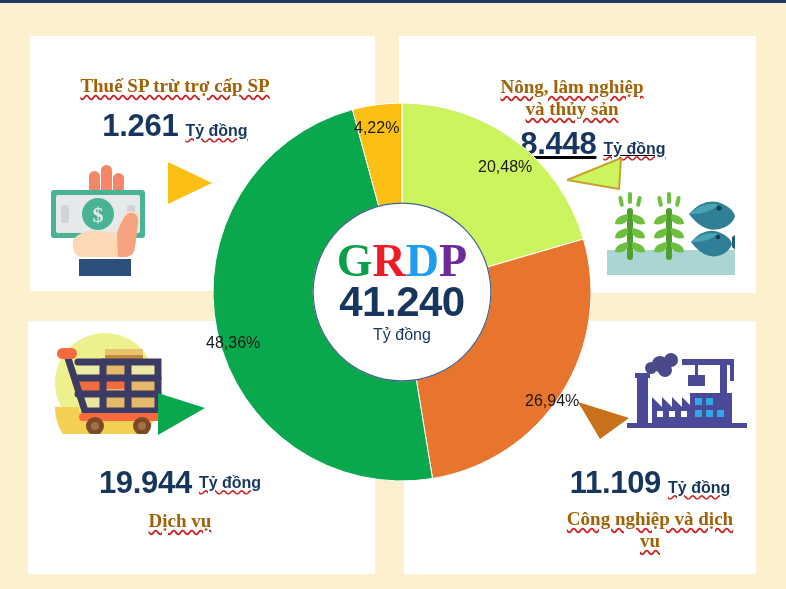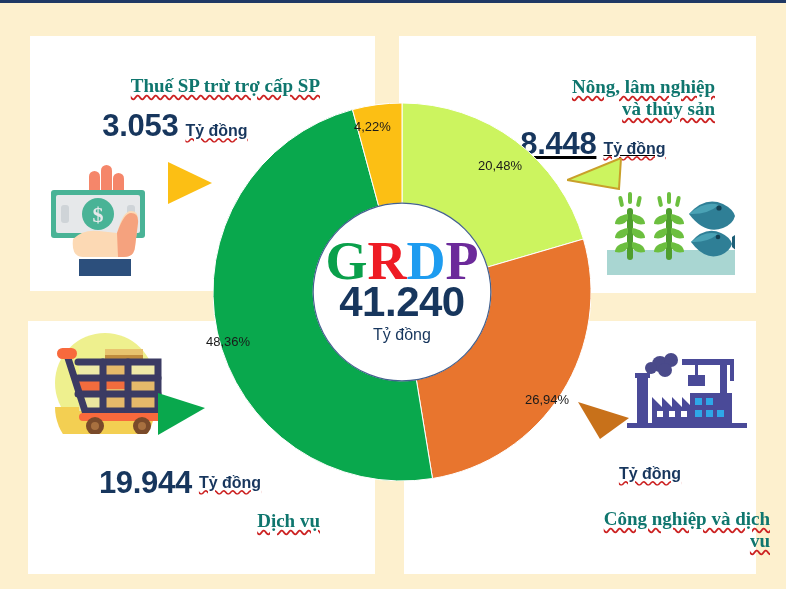--- a/index.html
+++ b/index.html
@@ -31,24 +31,24 @@
   }
   #card-tax      { left: 30px;  top: 33px;  width: 345px; height: 255px; }
   #card-agri     { left: 399px; top: 33px;  width: 357px; height: 257px; }
   #card-service  { left: 28px;  top: 318px; width: 347px; height: 253px; }
   #card-industry { left: 404px; top: 318px; width: 352px; height: 253px; }
 
   
   .cap-title {
     font-family: "Liberation Serif", serif;
     font-weight: bold;
-    color: #0f766e;
+    color: #a16207;
     font-size: 19px;
     line-height: 22px;
-    text-align: right;
+    text-align: center;
     text-decoration: underline;
     text-decoration-color: #cc2222;
     text-decoration-style: wavy;
     text-underline-offset: 2px;
     white-space: pre-line;
   }
   .cap-value-row {
     display: flex;
     align-items: baseline;
     justify-content: center;
@@ -68,21 +68,21 @@
     font-size: 16px;
     text-decoration: underline;
     text-decoration-color: #cc2222;
     text-decoration-style: wavy;
     text-underline-offset: 1px;
   }
 
   
   #tax-title      { position: absolute; left: 30px;  top: 72px;  width: 290px; }
   #tax-value      { position: absolute; left: 30px;  top: 105px; width: 290px; }
-  #agri-title     { position: absolute; left: 475px; top: 73px;  width: 240px; font-family: Liberation Serif, serif; }
+  #agri-title     { position: absolute; left: 452px; top: 73px;  width: 240px; font-family: Liberation Serif, serif; }
   #agri-value     { position: absolute; left: 468px; top: 123px; width: 250px; text-decoration: underline; }
   #svc-value      { position: absolute; left: 40px;  top: 462px; width: 280px; align-items: center; }
   #svc-title      { position: absolute; left: 40px;  top: 507px; width: 280px; }
   #ind-value      { position: absolute; left: 530px; top: 462px; width: 240px; }
   #ind-title      { position: absolute; left: 530px; top: 505px; width: 240px; }
 
   
   .arrow { position: absolute; width: 0; height: 0; }
   #arrow-tax {
     left: 168px; top: 159px;
@@ -125,21 +125,21 @@
     left: 0; top: 0; right: 0; bottom: 0;
     display: flex;
     flex-direction: column;
     align-items: center;
     justify-content: center;
     pointer-events: none;
   }
   #grdp-word {
     font-family: "Liberation Serif", serif;
     font-weight: bold;
-    font-size: 54px;
+    font-size: 46px;
     letter-spacing: 0px;
     line-height: 42px;
     margin-bottom: 2px;
   }
   #grdp-word span { display: inline; }
   #grdp-total {
     font-family: "Liberation Sans", sans-serif;
     font-weight: bold;
     font-size: 42px;
     color: #17365d;
@@ -148,42 +148,42 @@
   }
   #grdp-unit {
     font-family: "Liberation Sans", sans-serif;
     font-size: 16px;
     color: #17365d;
     margin-top: 6px;
   }
   .slice-label {
     position: absolute;
     font-family: "Liberation Sans", sans-serif;
-    font-size: 13px;
+    font-size: 16px;
     color: #1a1a1a;
     white-space: nowrap;
   }
   #lbl-agri { left: 478px; top: 155px; }
   #lbl-ind  { left: 519px; top: 389px; margin-left: 6px; }
   #lbl-svc  { left: 206px; top: 331px; }
   #lbl-tax  { left: 354px; top: 116px; }
 </style>
 </head>
 <body>
 
 <div id="infographic">
 
   <div class="card" id="card-tax"></div>
   <div class="card" id="card-agri"></div>
   <div class="card" id="card-service"></div>
   <div class="card" id="card-industry"></div>
 
   <div class="cap-title" id="tax-title">Thuế SP trừ trợ cấp SP</div>
   <div class="cap-value-row" id="tax-value">
-    <span class="cap-number">3.053</span>
+    <span class="cap-number">1.261</span>
     <span class="cap-unit">Tỷ đồng</span>
   </div>
   <div class="arrow" id="arrow-tax"></div>
   <div class="icon-box" id="icon-money">
     <svg viewBox="0 0 122 133" width="122" height="133" aria-hidden="true">
       <rect x="8" y="10" width="106" height="113" fill="#ffffff"></rect>
 
       <rect x="52" y="18" width="11" height="28" rx="5.5" fill="#f5866a"></rect>
       <rect x="64" y="12" width="11" height="34" rx="5.5" fill="#f5866a"></rect>
       <rect x="76" y="20" width="11" height="26" rx="5.5" fill="#f5866a"></rect>
@@ -332,20 +332,21 @@
       </g>
       <rect x="0" y="72" width="120" height="5" fill="#4a4a98"></rect>
     </svg>
   </div>
   <div class="arrow" id="arrow-ind">
     <svg viewBox="0 0 52 40" width="52" height="40" aria-hidden="true">
       <polygon points="0,2 51,18 22,39" fill="#c8711a"></polygon>
     </svg>
   </div>
   <div class="cap-value-row" id="ind-value">
+    <span class="cap-number">11.109</span>
     <span class="cap-unit">Tỷ đồng</span>
   </div>
   <div class="cap-title" id="ind-title">Công nghiệp và dịch
 vu</div>
 
   <div id="donut-wrap">
     <svg id="donut-svg" viewBox="0 0 378 378" width="378" height="378" aria-hidden="true">
         <path d="M189 0 A189 189 0 0 1 370.4291016907607 136.04264867193965 L274.27167779465753 164.11004487581164 A88.83 88.83 0 0 0 189 100.17 Z" fill="#ccf45f" stroke="#ffffff" stroke-width="1"></path>
         <path d="M370.4291016907607 136.04264867193965 A189 189 0 0 1 219.5040577557081 375.52212324664447 L203.3369071451828 276.6653979259229 A88.83 88.83 0 0 0 274.27167779465753 164.11004487581164 Z" fill="#e8752e" stroke="#ffffff" stroke-width="1"></path>
         <path d="M219.5040577557081 375.52212324664447 A189 189 0 0 1 139.47171190516067 6.604965313212006 L165.7217045954255 103.27433369720964 A88.83 88.83 0 0 0 203.3369071451828 276.6653979259229 Z" fill="#09a84d" stroke="#ffffff" stroke-width="1"></path>

